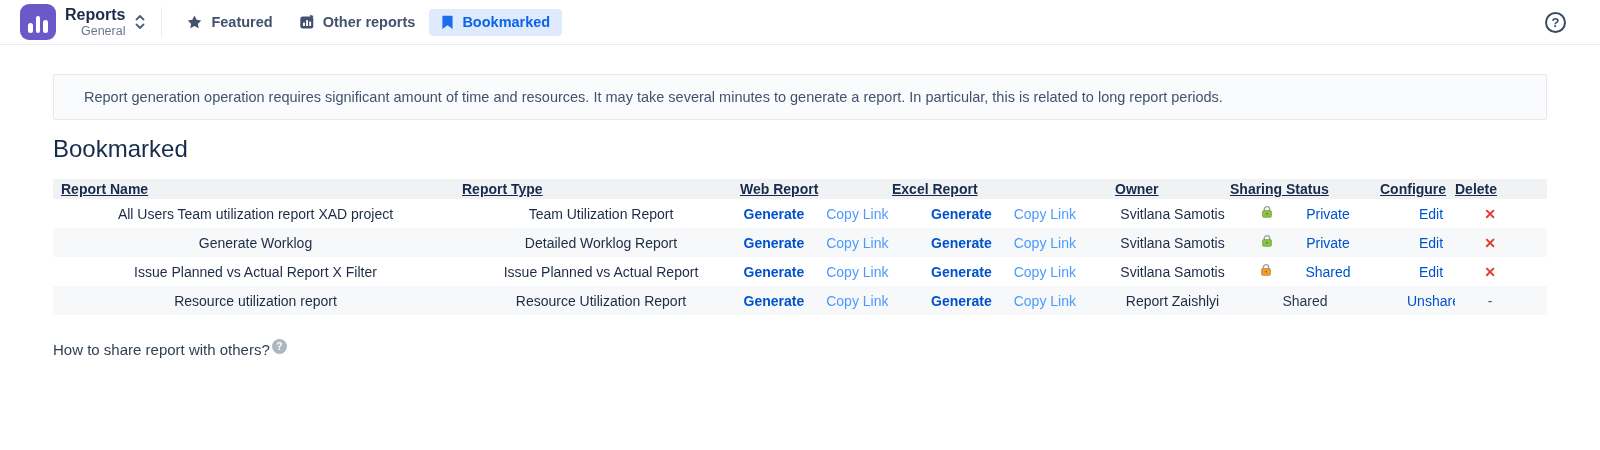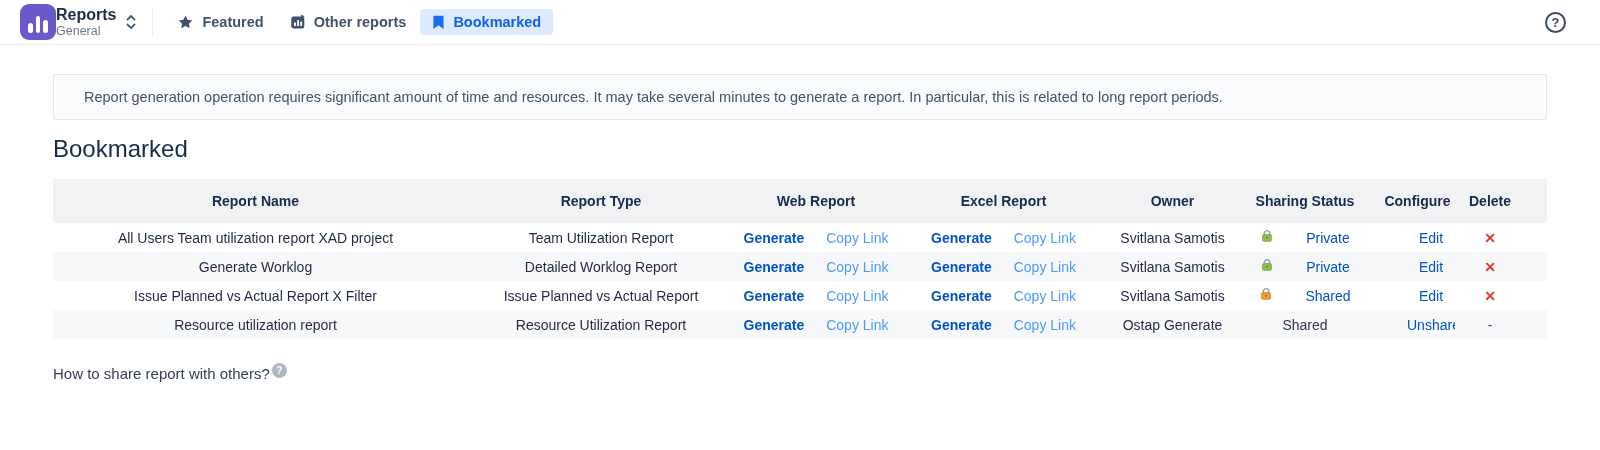--- a/index.html
+++ b/index.html
@@ -3,41 +3,41 @@
 <meta charset="utf-8">
 <style>
   * { margin:0; padding:0; box-sizing:border-box; }
   html,body { width:1600px; height:450px; background:#fff; font-family:"Liberation Sans", sans-serif; color:#172B4D; }
 
   
   .topbar { height:45px; display:flex; align-items:center; padding-left:20px; border-bottom:1px solid #E9EBEE; background:#fff; }
   .app-logo { width:36px; height:36px; border-radius:9px; background:#6A5AC9; display:flex; align-items:flex-end; justify-content:center; gap:3px; padding-bottom:7px; flex:0 0 auto; }
   .app-logo .bar { width:4.5px; background:#fff; border-radius:3px; }
   .app-logo .b1 { height:10px; } .app-logo .b2 { height:17px; } .app-logo .b3 { height:13px; }
-  .app-titles { line-height:1.15; }
+  .app-titles { margin-left:9px; line-height:1.15;text-align:right; }
   .app-title { font-size:16px; font-weight:700; color:#1D2B47; }
   .app-subtitle { font-size:12.5px; color:#6B778C; }
   .switcher { margin-left:8px; display:flex; align-items:center; cursor:pointer; }
   .vdivider { width:1px; height:30px; background:#EBECF0; margin-left:14px; }
 
-  .tabs { display:flex; align-items:center; margin-left:12px; gap:2px; }
+  .tabs { display:flex; margin-left:12px; gap:2px; }
   .tab { display:flex; align-items:center; gap:8px; padding:5px 12px; border-radius:4px; font-size:14.5px; font-weight:600; color:#42526E; cursor:pointer; }
   .tab.active { background:#DEEBFF; color:#0C63E7; }
   .tab .ticon { display:flex; align-items:center; }
 
   .topbar-right { margin-left:auto; margin-right:34px; }
   .help-circle { width:21px; height:21px; border:2px solid #3A4A66; border-radius:50%; display:flex; align-items:center; justify-content:center; font-size:13px; font-weight:700; color:#3A4A66; cursor:pointer; }
 
   
   .content { padding:0 53px; }
   .banner { margin-top:29px; height:46px; background:#FAFBFC; border:1px solid #E4E7EB; border-radius:2px; display:flex; align-items:center; padding-left:30px; font-size:14.5px; color:#42526E; }
   .section-title { margin-top:13px; font-size:24px; font-weight:500; color:#172B4D; line-height:32px; }
 
   table.reports { width:100%; border-collapse:collapse; table-layout:fixed; margin-top:14px; font-size:14px; }
-  table.reports thead th { background:#F1F2F4; height:44px; font-weight:700; color:#172B4D; text-align:center; }
+  table.reports thead th { background:#F1F2F4; height:20px; font-weight:700; color:#172B4D; text-align:left;text-decoration:underline; }
   th.c-name, td.c-name { text-align:left; padding-left:8px; }
   th.c-type, td.c-type { text-align:left; padding-left:12px; }
   table.reports tbody td { height:29px; color:#1E2B45; text-align:center; white-space:nowrap; overflow:hidden; }
   table.reports tbody tr:nth-child(even) { background:#F7F8F9; }
 
   a.lnk { text-decoration:none; cursor:pointer; }
   .gen { color:#0052CC; font-weight:700; }
   .copy { color:#4C9AFF; font-weight:400; }
   .lgroup { display:inline-flex; gap:22px; align-items:flex-start; }
   .blue { color:#0052CC;padding-left:27px; }
@@ -220,21 +220,21 @@
         <td class="c-name">Resource utilization report</td>
         <td class="c-type">Resource Utilization Report</td>
         <td><span class="lgroup">
           <a class="lnk gen">Generate</a>
           <a class="lnk copy">Copy Link</a>
             </span></td>
         <td><span class="lgroup">
           <a class="lnk gen">Generate</a>
           <a class="lnk copy">Copy Link</a>
             </span></td>
-        <td>Ostap Generate</td>
+        <td>Report Zaishlyi</td>
         <td><span class="share-plain">Shared</span></td>
         <td><a class="lnk blue">Unshare</a></td>
         <td><span class="del-dash">-</span></td>
         <td></td>
       </tr>
 
     </tbody>
   </table>
 
   <div class="footer-q">

